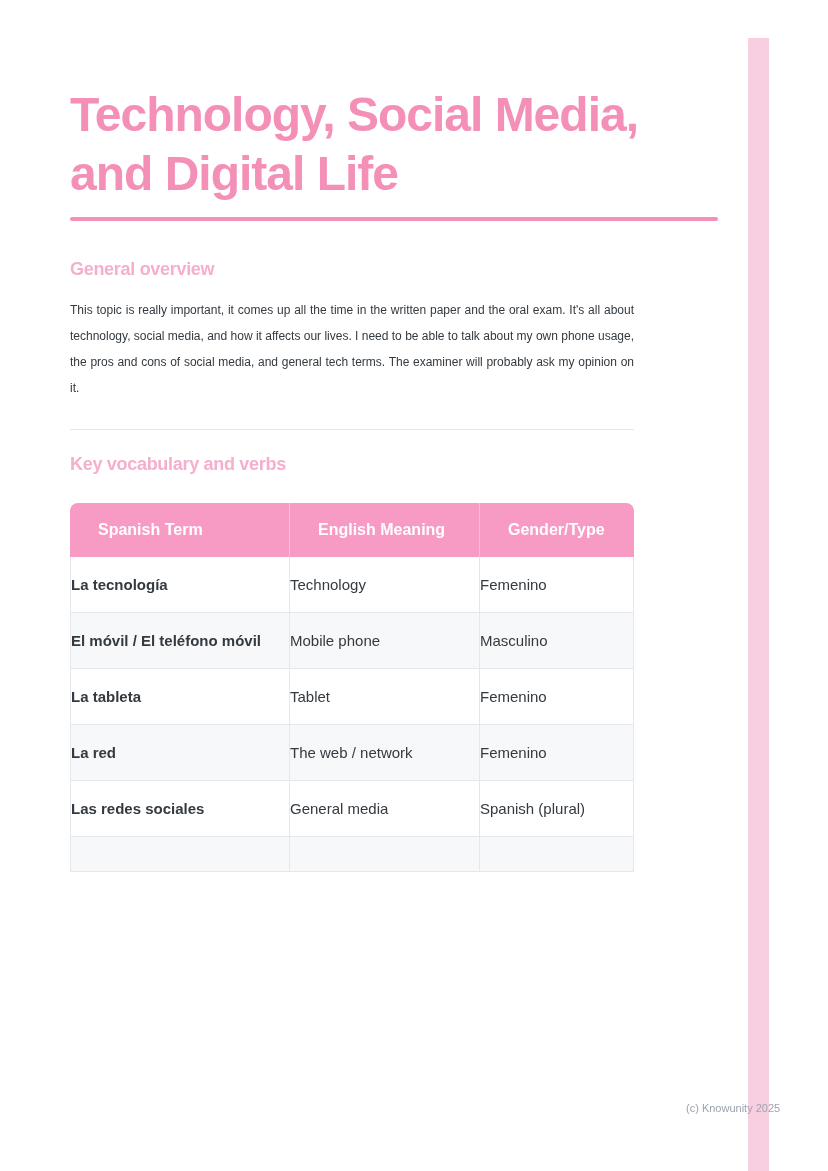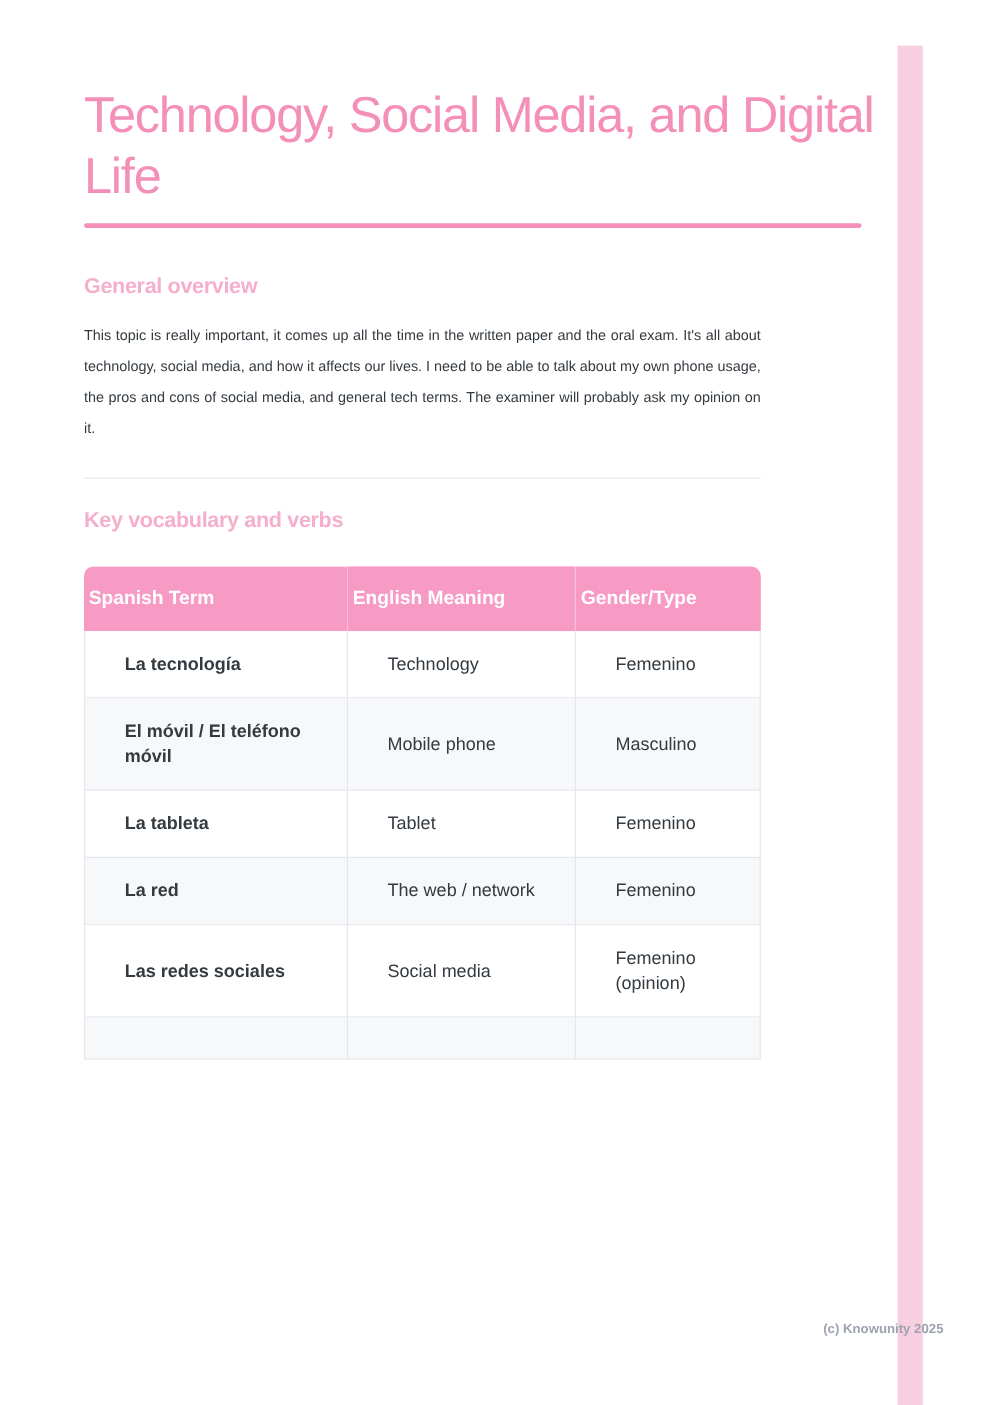--- a/index.html
+++ b/index.html
@@ -36,25 +36,26 @@
   .content {
     position: absolute;
     left: 70px;
     top: 0;
     width: 660px;
     padding-top: 70px;
     z-index: 2;
   }
   .title {
     width: 660px;
-    font-size: 42px;
+    font-size: 48px;
     line-height: 1.22;
-    font-weight: 400;
+    font-weight: 700;
     letter-spacing: -1px;
     color: var(--accent);
+    margin-top: 16px;
   }
   .title-rule {
     width: 648px;
     height: 4px;
     background: var(--accent);
     border-radius: 2px;
     margin-top: 14px;
   }
   .section-heading {
     font-size: 18px;
@@ -87,47 +88,46 @@
   }
   .col-term { width: 220px; }
   .col-meaning { width: 190px; }
   .col-gender { width: 154px; }
   .vocab-table th {
     background: var(--table-header-bg);
     color: var(--table-header-text);
     text-align: left;
     font-size: 16px;
     font-weight: 700;
-    padding: 18px 4px;
+    padding: 18px 28px;
     border-right: 1px solid rgba(255,255,255,0.35);
   }
   .vocab-table th:last-child { border-right: none; border-top-right-radius: 8px; }
   .vocab-table th:first-child { border-top-left-radius: 8px; }
   .vocab-table td {
     font-size: 15px;
     line-height: 21px;
     color: var(--text);
-    padding: 17px 33px;
+    padding: 17px 0;
     border-bottom: 1px solid var(--border);
     border-right: 1px solid var(--border);
     background: #ffffff;
     vertical-align: middle;
     overflow: hidden;
   }
   .vocab-table td:first-child { border-left: 1px solid var(--border); }
   .vocab-table tbody tr:nth-child(even) td { background: var(--row-alt); }
   .term-cell { font-weight: 700; color: var(--term); }
   .footer-credit {
     position: absolute;
     left: 686px;
     top: 1102px;
     font-size: 11px;
     color: var(--muted);
     z-index: 3;
-    font-weight: bold;
   }
 </style>
 </head>
 <body>
 
 <div class="page">
   <div class="edge-stripe"></div>
 
   <div class="content">
     <h1 class="title">Technology, Social Media, and Digital Life</h1>
@@ -175,22 +175,22 @@
 
   <tr>
     <td class="term-cell">La red</td>
     <td class="meaning-cell">The web / network</td>
     <td class="gender-cell">Femenino</td>
   </tr>
 
 
   <tr>
     <td class="term-cell">Las redes sociales</td>
-    <td class="meaning-cell">Social media</td>
-    <td class="gender-cell">Femenino (opinion)</td>
+    <td class="meaning-cell">General media</td>
+    <td class="gender-cell">Spanish (plural)</td>
   </tr>
 
 
   <tr>
     <td class="term-cell"></td>
     <td class="meaning-cell"></td>
     <td class="gender-cell"></td>
   </tr>
 </tbody>
     </table>

